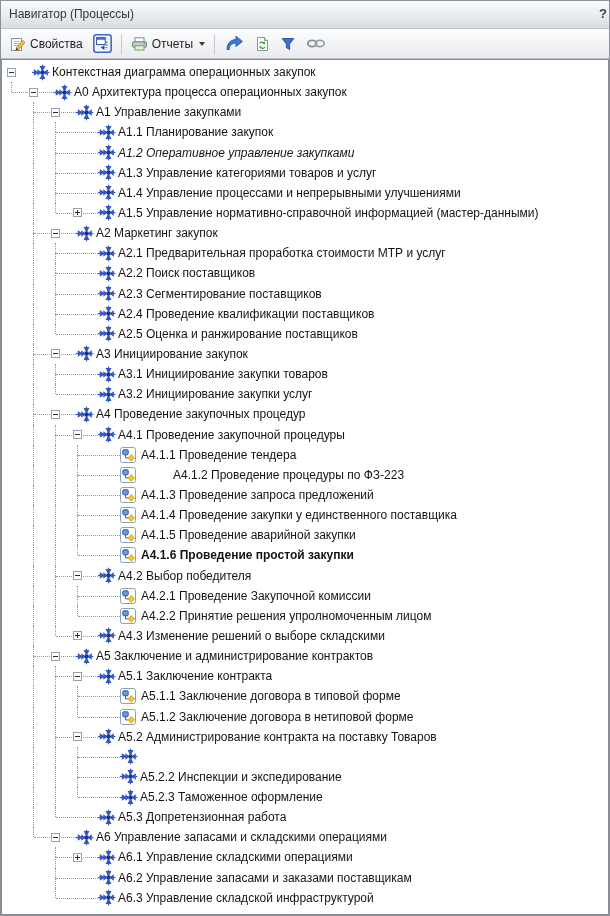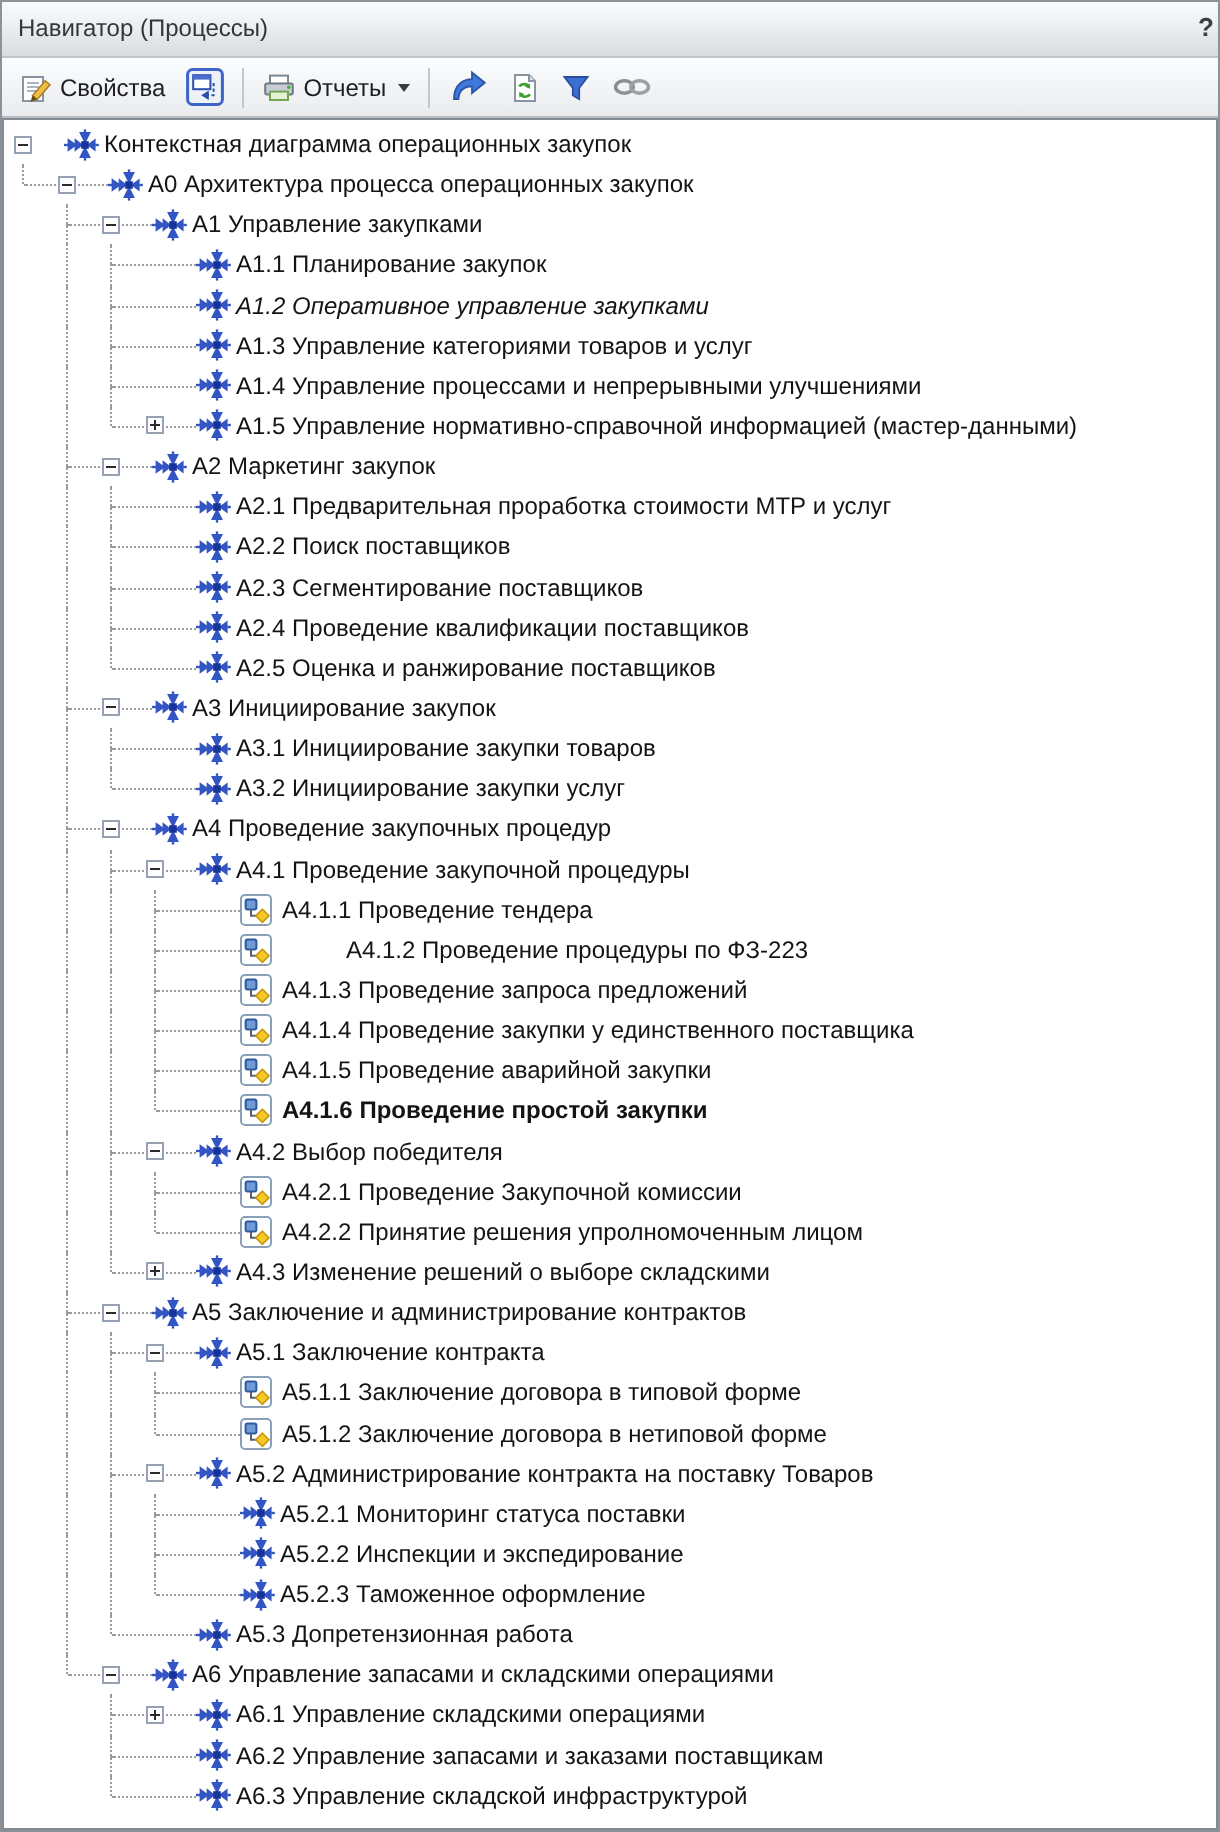--- a/index.html
+++ b/index.html
@@ -807,21 +807,20 @@
               <path d="M5.9 6.4 L5.9 10.6 L8.6 8.5 Z"></path>
               <line x1="17.4" y1="8.5" x2="15.6" y2="8.5"></line>
               <path d="M15.2 6.4 L15.2 10.6 L12.4 8.5 Z"></path>
               <line x1="10.5" y1="0.7" x2="10.5" y2="2.4"></line>
               <path d="M8.5 2.6 L12.5 2.6 L10.5 6.6 Z"></path>
               <line x1="10.5" y1="16.3" x2="10.5" y2="14.6"></line>
               <path d="M8.5 14.4 L12.5 14.4 L10.5 10.4 Z"></path>
             </g>
             <rect x="8.6" y="6.6" width="3.8" height="3.8" fill="#16339b"></rect>
           </svg></span>
-        <span class="tlabel" style="left: 138px; line-height: 20.15px;">A5.2.1 Мониторинг статуса поставки</span>
       </div>
       <div class="trow" style="height: 20.15px;">
         <div class="vline" style="left: 31px; top: 0px; height: 20.15px;"></div>
         <div class="vline" style="left: 53px; top: 0px; height: 20.15px;"></div>
         <div class="vline" style="left: 75px; top: 0px; height: 10px;"></div>
         <div class="vline" style="left: 75px; top: 10px; height: 10.15px;"></div>
         <div class="hline" style="left: 76px; top: 10px; width: 42px;"></div>
         <span class="ticon" style="left: 118px; top: 1.5px;"><svg width="18" height="17" viewBox="0 0 18 17">
             <g stroke="#3356c4" stroke-width="1.2" fill="#3356c4">
               <line x1="0" y1="8.5" x2="2.4" y2="8.5"></line>

